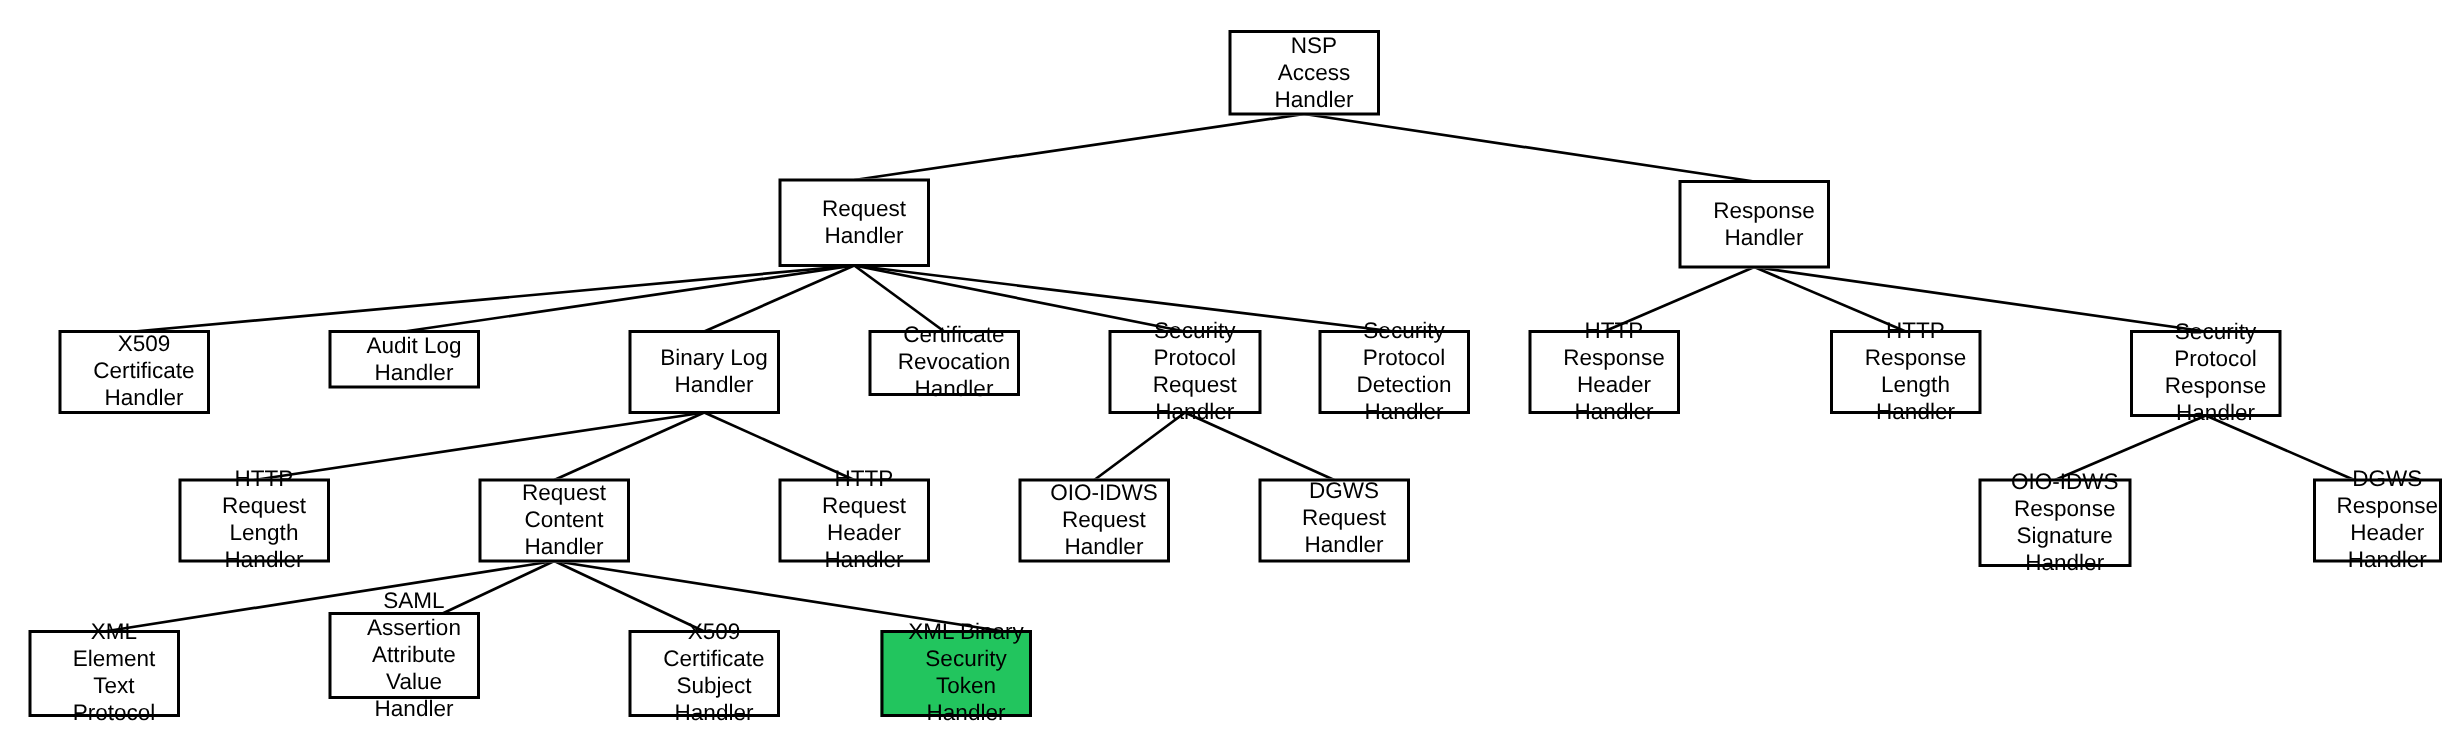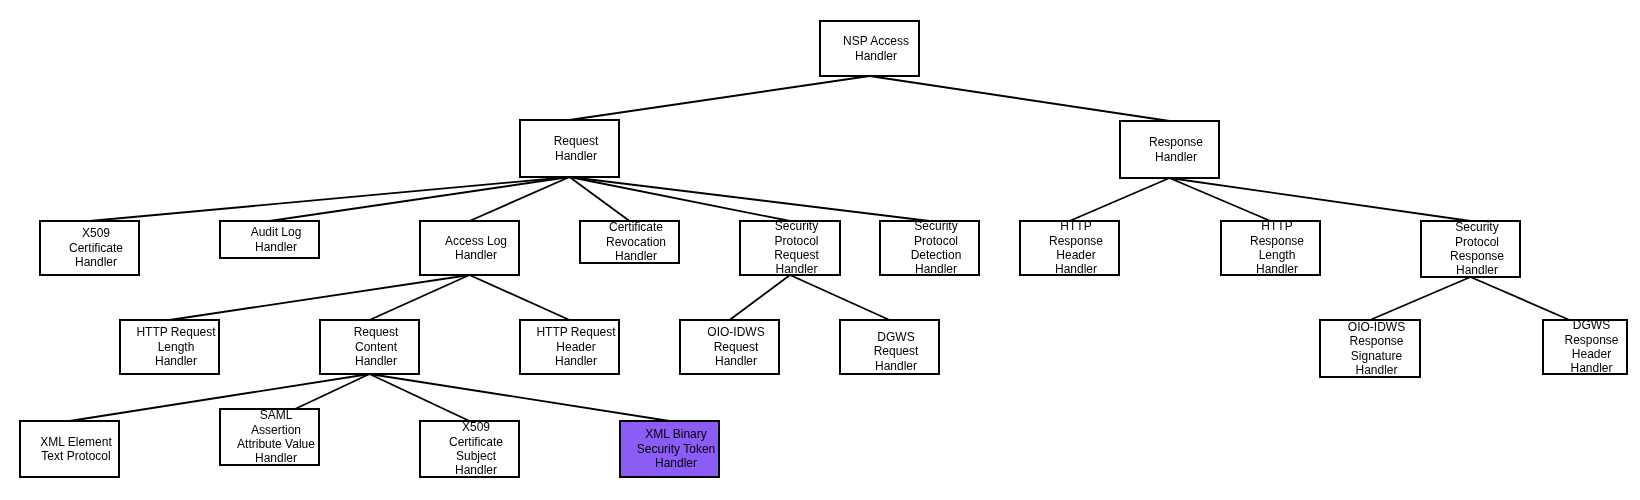--- a/index.html
+++ b/index.html
@@ -28,21 +28,21 @@
   }
   .node {
     position: absolute;
     box-sizing: border-box;
     border: 2px solid #000000;
     background: #ffffff;
     display: flex;
     align-items: center;
     justify-content: center;
     text-align: center;
-    font-size: 12px;
+    font-size: 15px;
     line-height: 1.2;
     color: #000000;
     cursor: default;
     padding-left: 13px;
   }
   .node-label {
     white-space: pre-line;
     padding: 0 1px;
   }
 </style>
@@ -89,21 +89,21 @@
       </div>
       <div class="node" style="left: 39px; top: 220px; width: 101px; height: 56px; border-color: rgb(0, 0, 0); background: rgb(255, 255, 255);">
         <span class="node-label">X509 Certificate
 Handler</span>
       </div>
       <div class="node" style="left: 219px; top: 220px; width: 101px; height: 39px; border-color: rgb(0, 0, 0); background: rgb(255, 255, 255);">
         <span class="node-label">Audit Log
 Handler</span>
       </div>
       <div class="node" style="left: 419px; top: 220px; width: 101px; height: 56px; border-color: rgb(0, 0, 0); background: rgb(255, 255, 255);">
-        <span class="node-label">Access Log
+        <span class="node-label">Binary Log
 Handler</span>
       </div>
       <div class="node" style="left: 579px; top: 220px; width: 101px; height: 44px; border-color: rgb(0, 0, 0); background: rgb(255, 255, 255);">
         <span class="node-label">Certificate
 Revocation
 Handler</span>
       </div>
       <div class="node" style="left: 739px; top: 220px; width: 102px; height: 56px; border-color: rgb(0, 0, 0); background: rgb(255, 255, 255);">
         <span class="node-label">Security Protocol
 Request Handler</span>
@@ -163,19 +163,19 @@
       </div>
       <div class="node" style="left: 219px; top: 408px; width: 101px; height: 58px; border-color: rgb(0, 0, 0); background: rgb(255, 255, 255);">
         <span class="node-label">SAML Assertion
 Attribute Value
 Handler</span>
       </div>
       <div class="node" style="left: 419px; top: 420px; width: 101px; height: 58px; border-color: rgb(0, 0, 0); background: rgb(255, 255, 255);">
         <span class="node-label">X509 Certificate
 Subject Handler</span>
       </div>
-      <div class="node" style="left: 619px; top: 420px; width: 101px; height: 58px; border-color: rgb(0, 0, 0); background: #8b5cf6;">
+      <div class="node" style="left: 587px; top: 420px; width: 101px; height: 58px; border-color: rgb(0, 0, 0); background: #22c55e;">
         <span class="node-label">XML Binary
 Security Token
 Handler</span>
       </div>
     </div>
 </div>
 
 </body></html>

